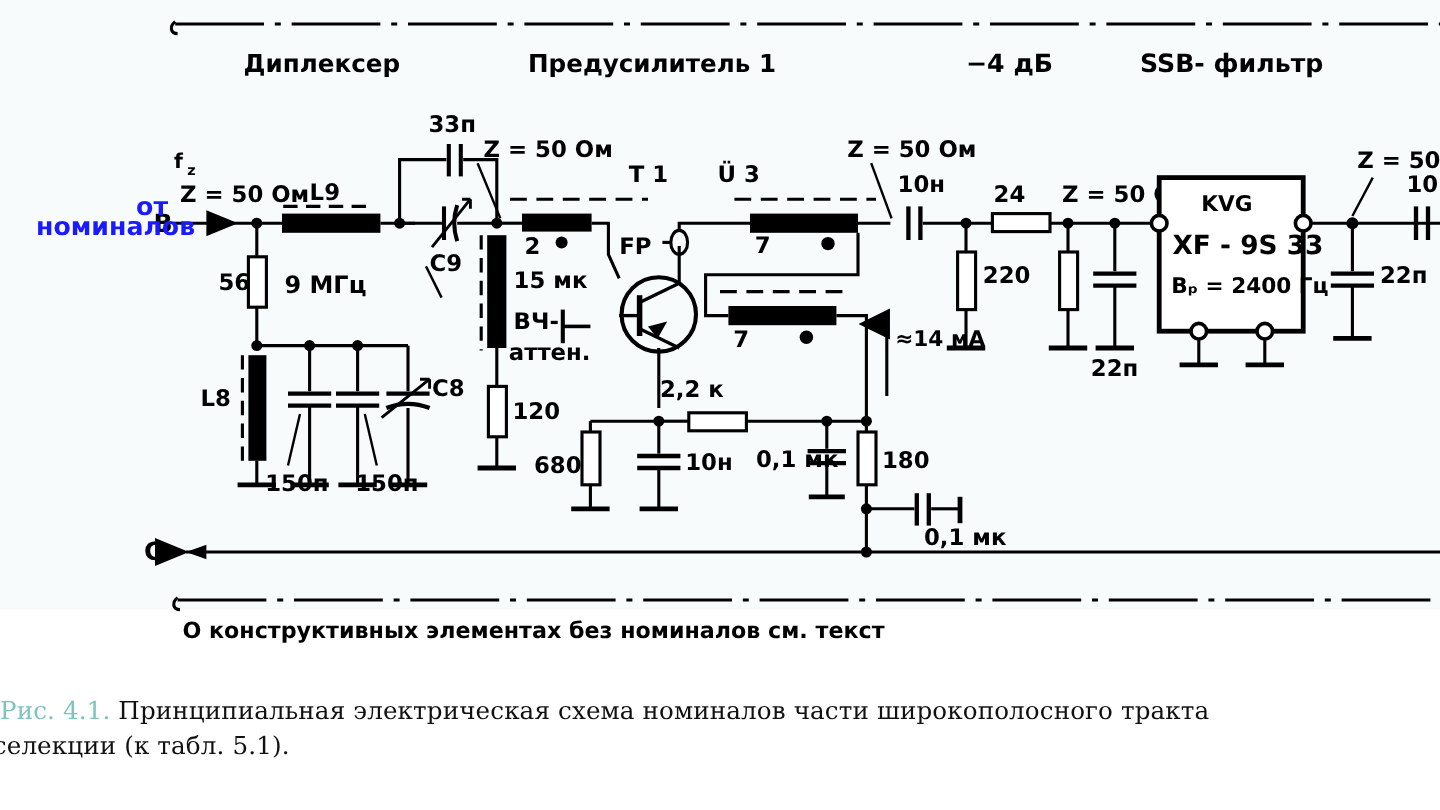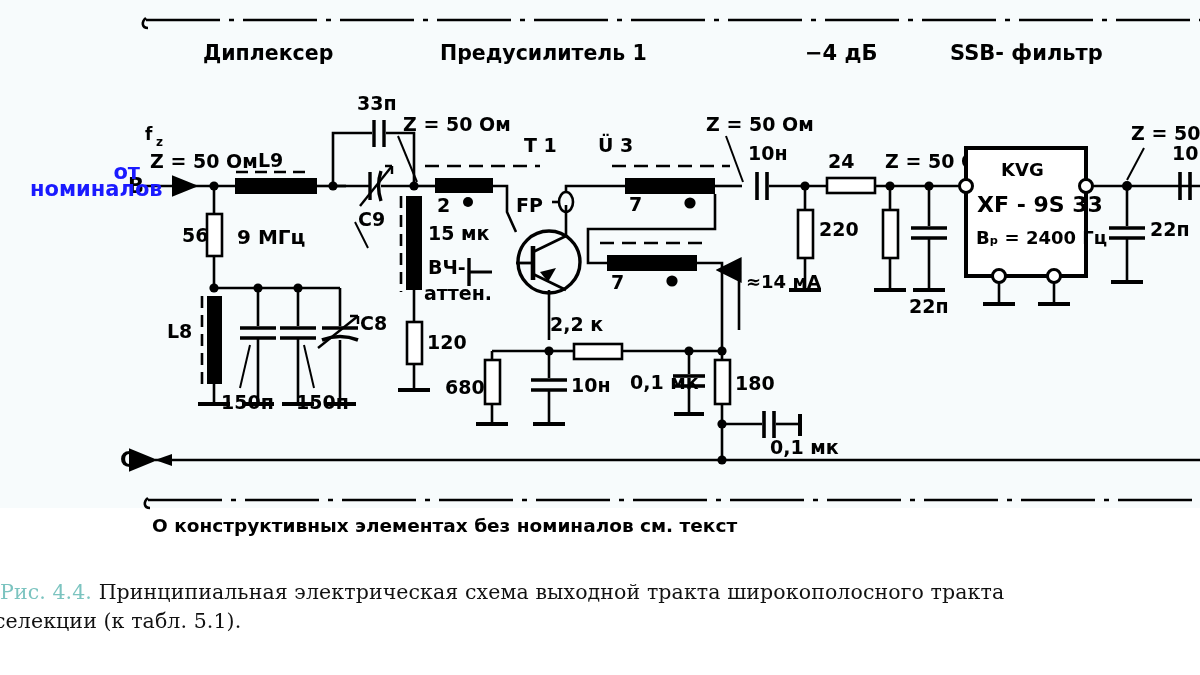--- a/index.html
+++ b/index.html
@@ -362,19 +362,19 @@
   </svg>
 
   <div style="position:absolute;left:30px;top:164px;width:110px;text-align:right;
               color:#1a1aff;font-size:21px;font-weight:bold;line-height:17px;">
     <div>от</div>
     <div>номиналов</div>
   </div>
 
   <div class="cap">
     <div class="capline l1">
-      <span class="capnum">Рис. 4.4.</span>
-      <span>Принципиальная электрическая схема выходной тракта широкополосного тракта</span>
+      <span class="capnum">Рис. 4.1.</span>
+      <span>Принципиальная электрическая схема номиналов части широкополосного тракта</span>
     </div>
     <div class="capline l2">селекции (к табл. 5.1).</div>
   </div>
 
 </div>
 
 </body></html>

